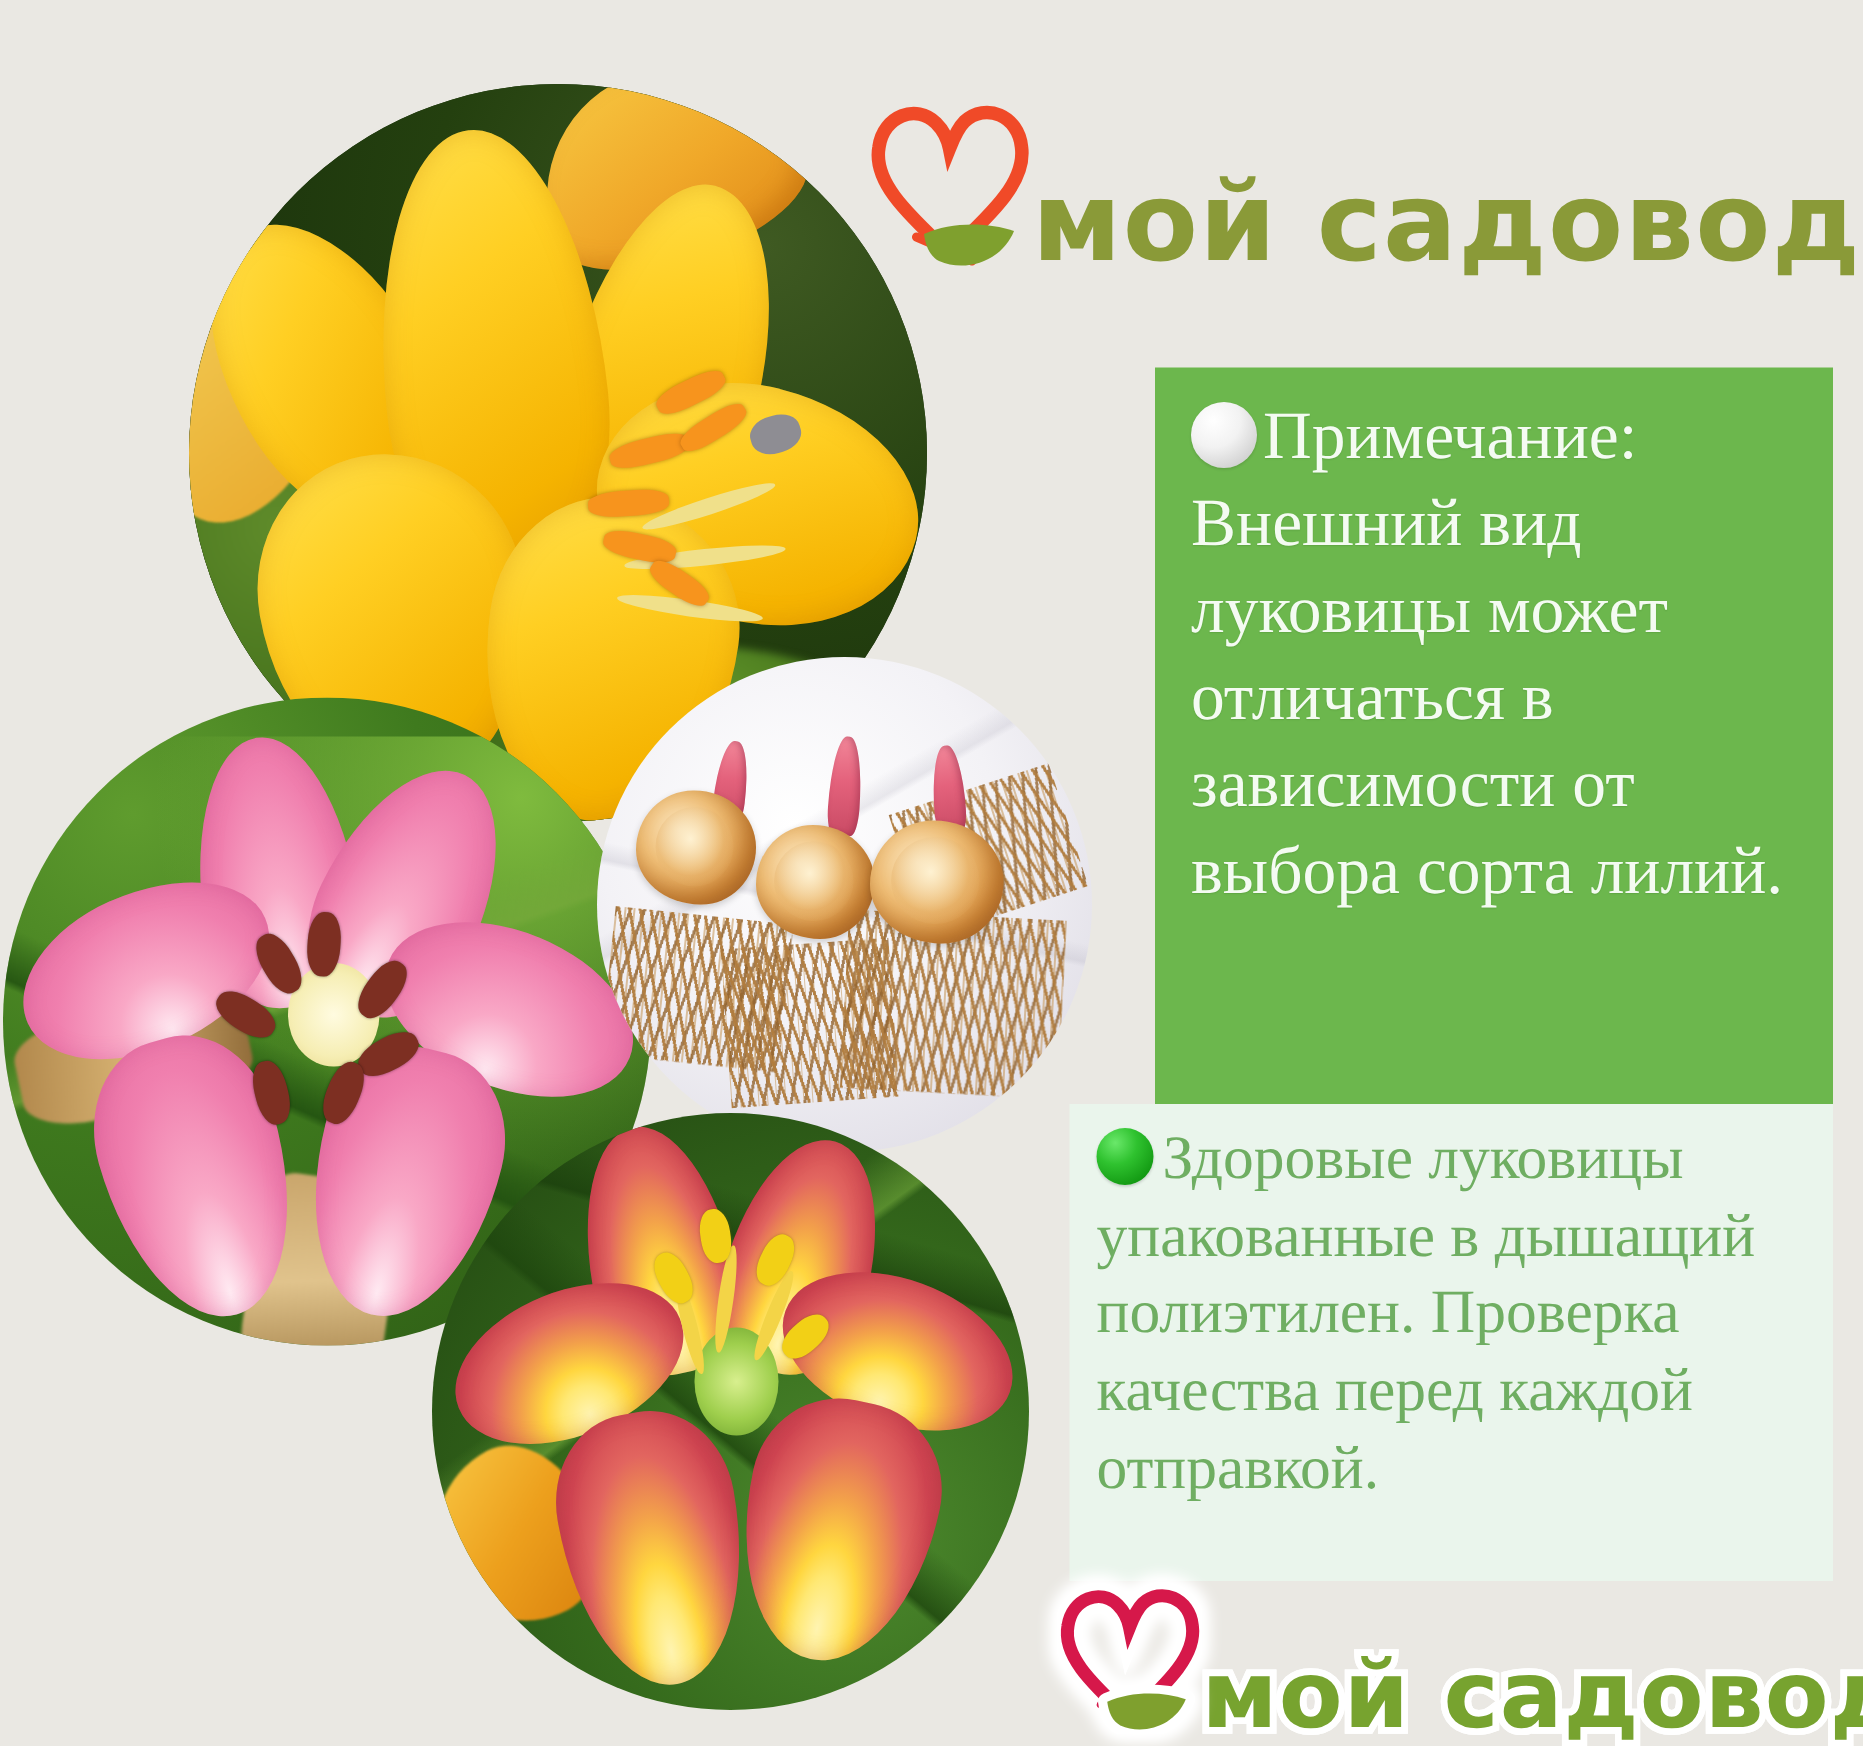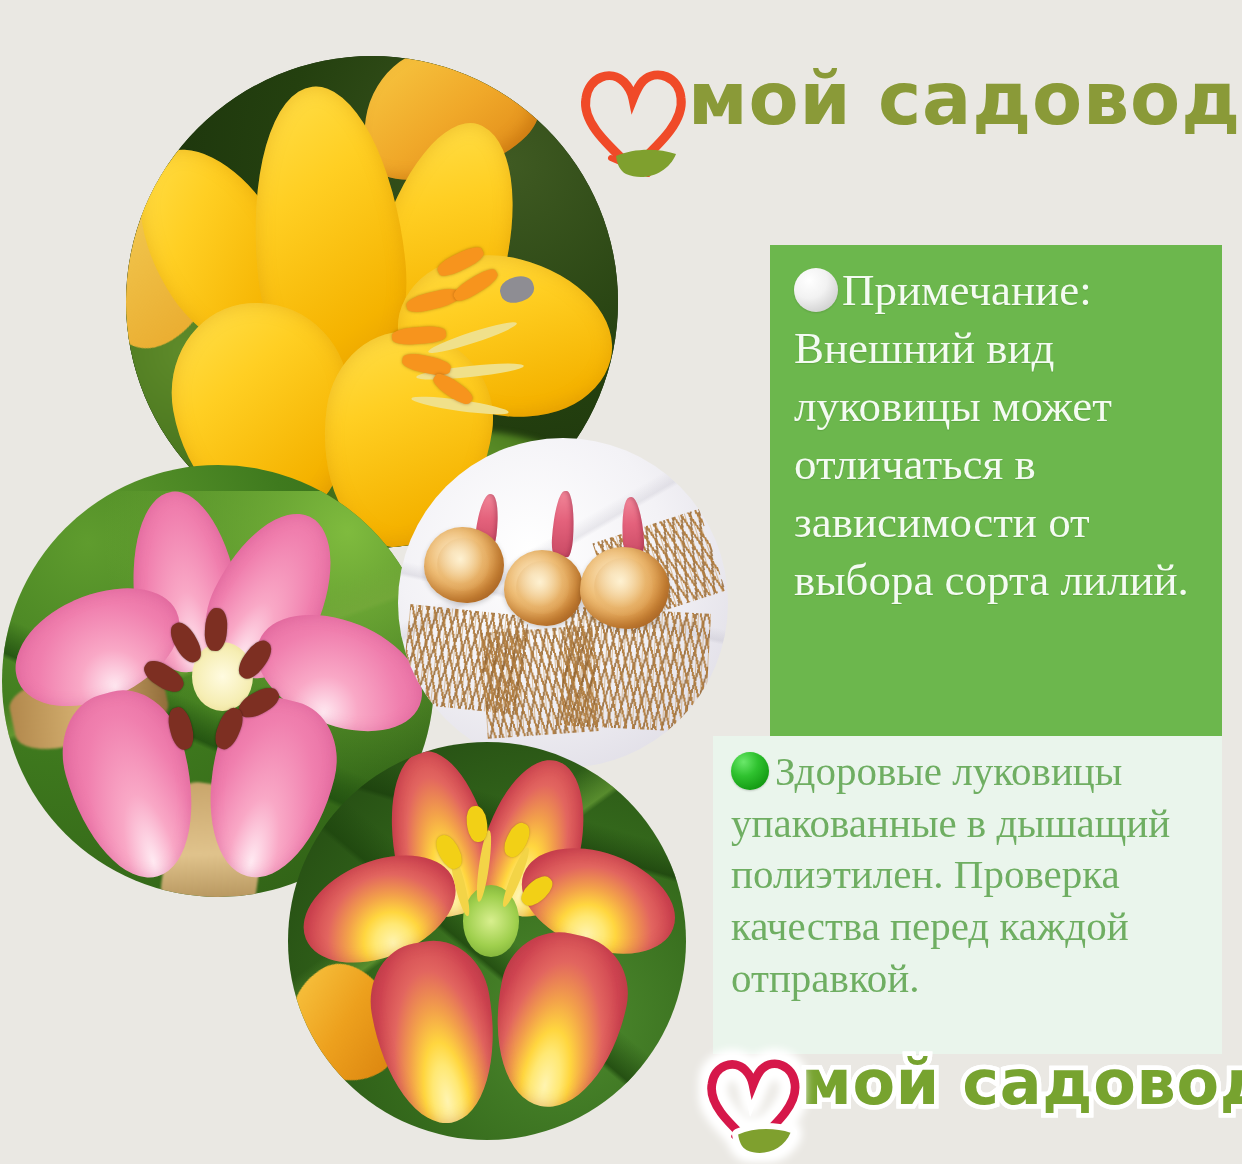--- a/index.html
+++ b/index.html
@@ -208,21 +208,21 @@
         border-radius:45% 45% 50% 50% / 34% 34% 66% 66%; transform:rotate(12deg); }
   #photo-red .rcenter{
     position:absolute; left:44%; top:36%; width:14%; height:18%;
     background:radial-gradient(circle,#d8ef8e 0%, #9fcf4d 55%, #6fa32e 100%);
     border-radius:50%;
   }
   .yanther{ position:absolute; width:5%; height:9%; background:#f2d016;
             border-radius:45%; box-shadow:0 0 2px rgba(120,90,0,.5); }
 
   
-  .logo { position:absolute; display:flex; align-items:flex-start; }
+  .logo { position:absolute; display:flex; align-items:flex-end; }
   .logo .mark { position:relative; flex:0 0 auto; }
   .logo .word {
     font-family:"DejaVu Sans", sans-serif;
     font-weight:700;
     letter-spacing:.012em;
     white-space:nowrap;
     line-height:1;
   }
 
   #logo-top { left:578px; top:62px; }

